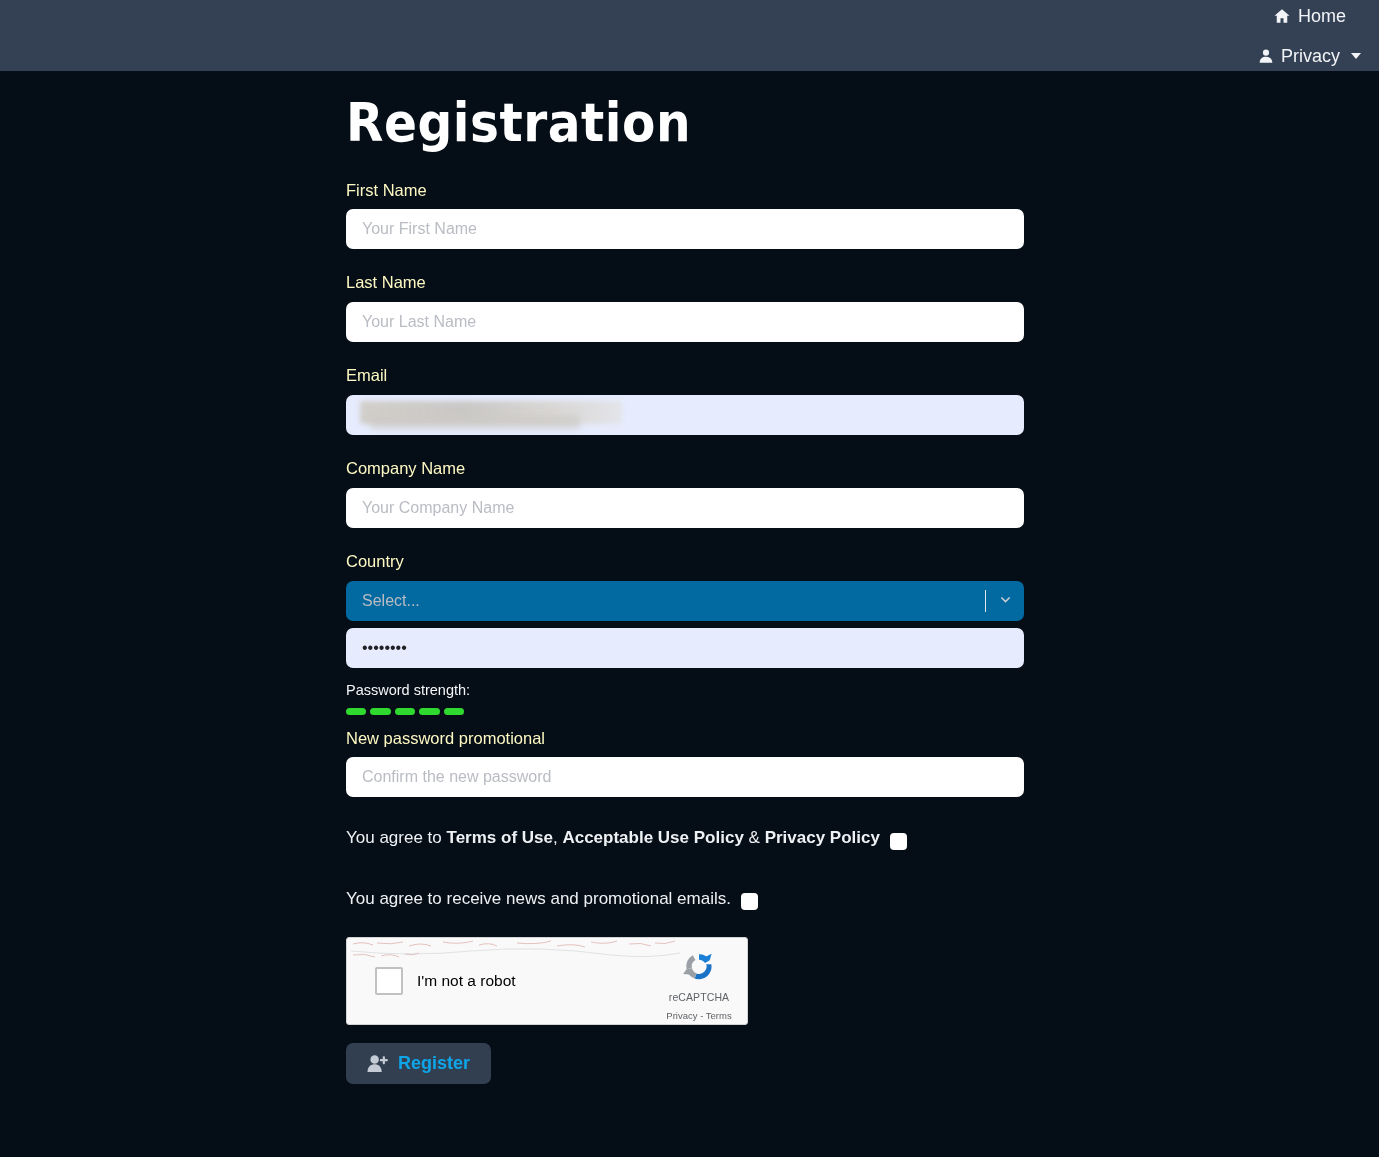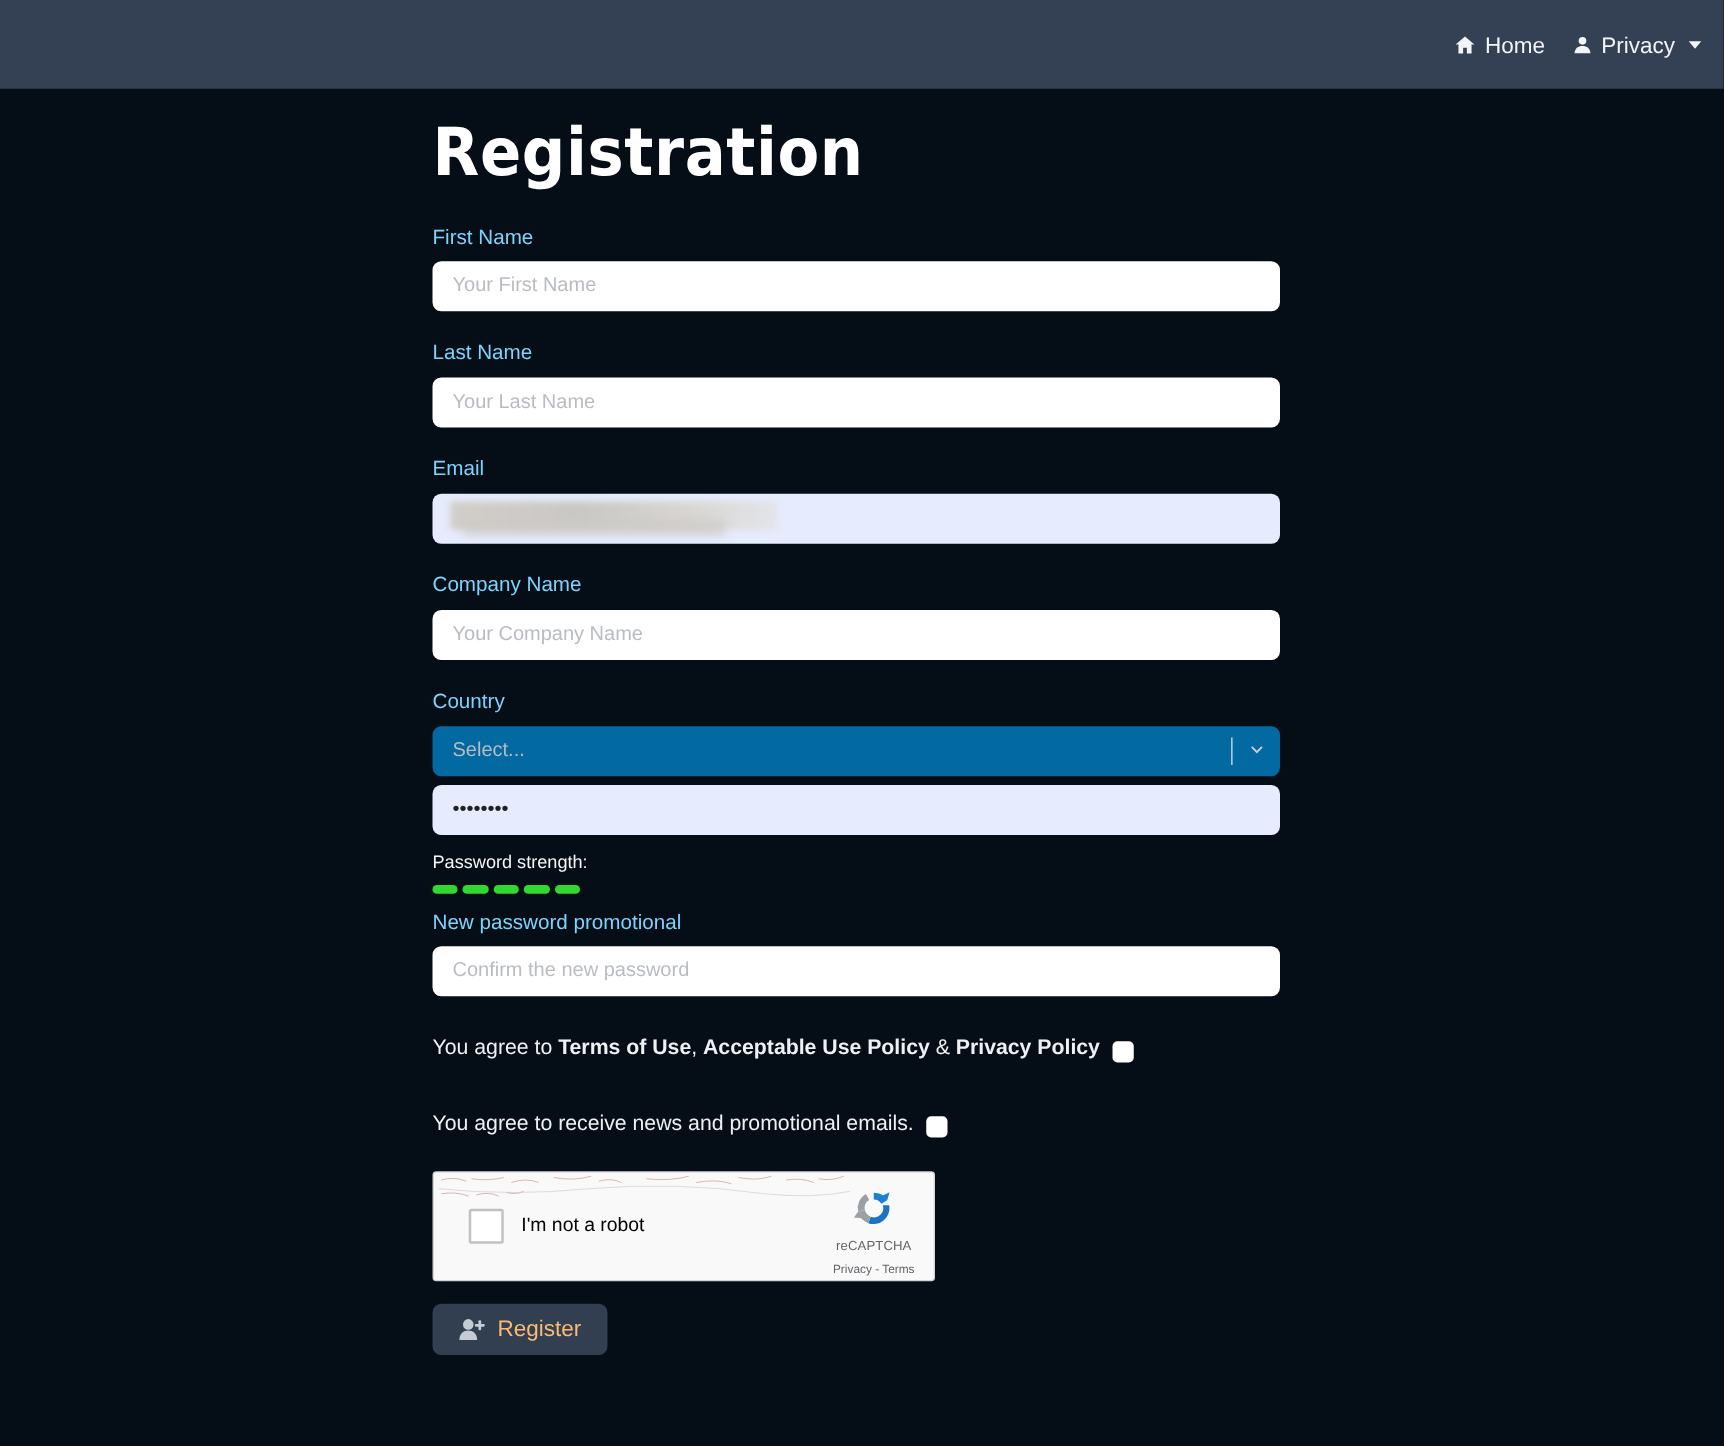--- a/index.html
+++ b/index.html
@@ -45,20 +45,21 @@
     margin-left: 4px;
     line-height: 1;
   }
 
   .nav-right {
     margin-left: auto;
     display: flex;
     align-items: center;
     gap: 22px;
     padding-right: 18px;
+    flex-direction: column;
   }
   .nav-link {
     display: flex;
     align-items: center;
     gap: 7px;
     color: #f2f4f7;
     font-size: 18px;
     text-decoration: none;
     line-height: 1;
     cursor: pointer;
@@ -86,21 +87,21 @@
     letter-spacing: 0.5px;
     margin-bottom: 30px;
     font-family: "DejaVu Sans", sans-serif;
     font-stretch: semi-condensed;
     transform: scaleX(1.02);
     transform-origin: left center;
   }
 
   .field { width: 678px; }
   .field-label {
-    color: #7dd3fc;
+    color: #fef9c3;
     font-size: 16.5px;
     line-height: 1.2;
     margin-bottom: 9px;
     display: block;
   }
   .text-input {
     display: block;
     width: 678px;
     height: 40px;
     background: #ffffff;
@@ -272,28 +273,29 @@
     pointer-events: none;
     opacity: 0.55;
   }
 
   
   .btn-register {
     display: inline-flex;
     align-items: center;
     gap: 9px;
     background: #313f51;
-    color: #fdba74;
+    color: #0ea5e9;
     border: none;
     border-radius: 7px;
     padding: 11px 21px;
     font-size: 18px;
     font-family: "Liberation Sans", sans-serif;
     cursor: pointer;
     line-height: 1;
+    font-weight: bold;
   }
   .btn-register svg { display: block; }
 </style>
 </head>
 <body>
 
 <div class="navbar">
 
 
   <div class="nav-right">

